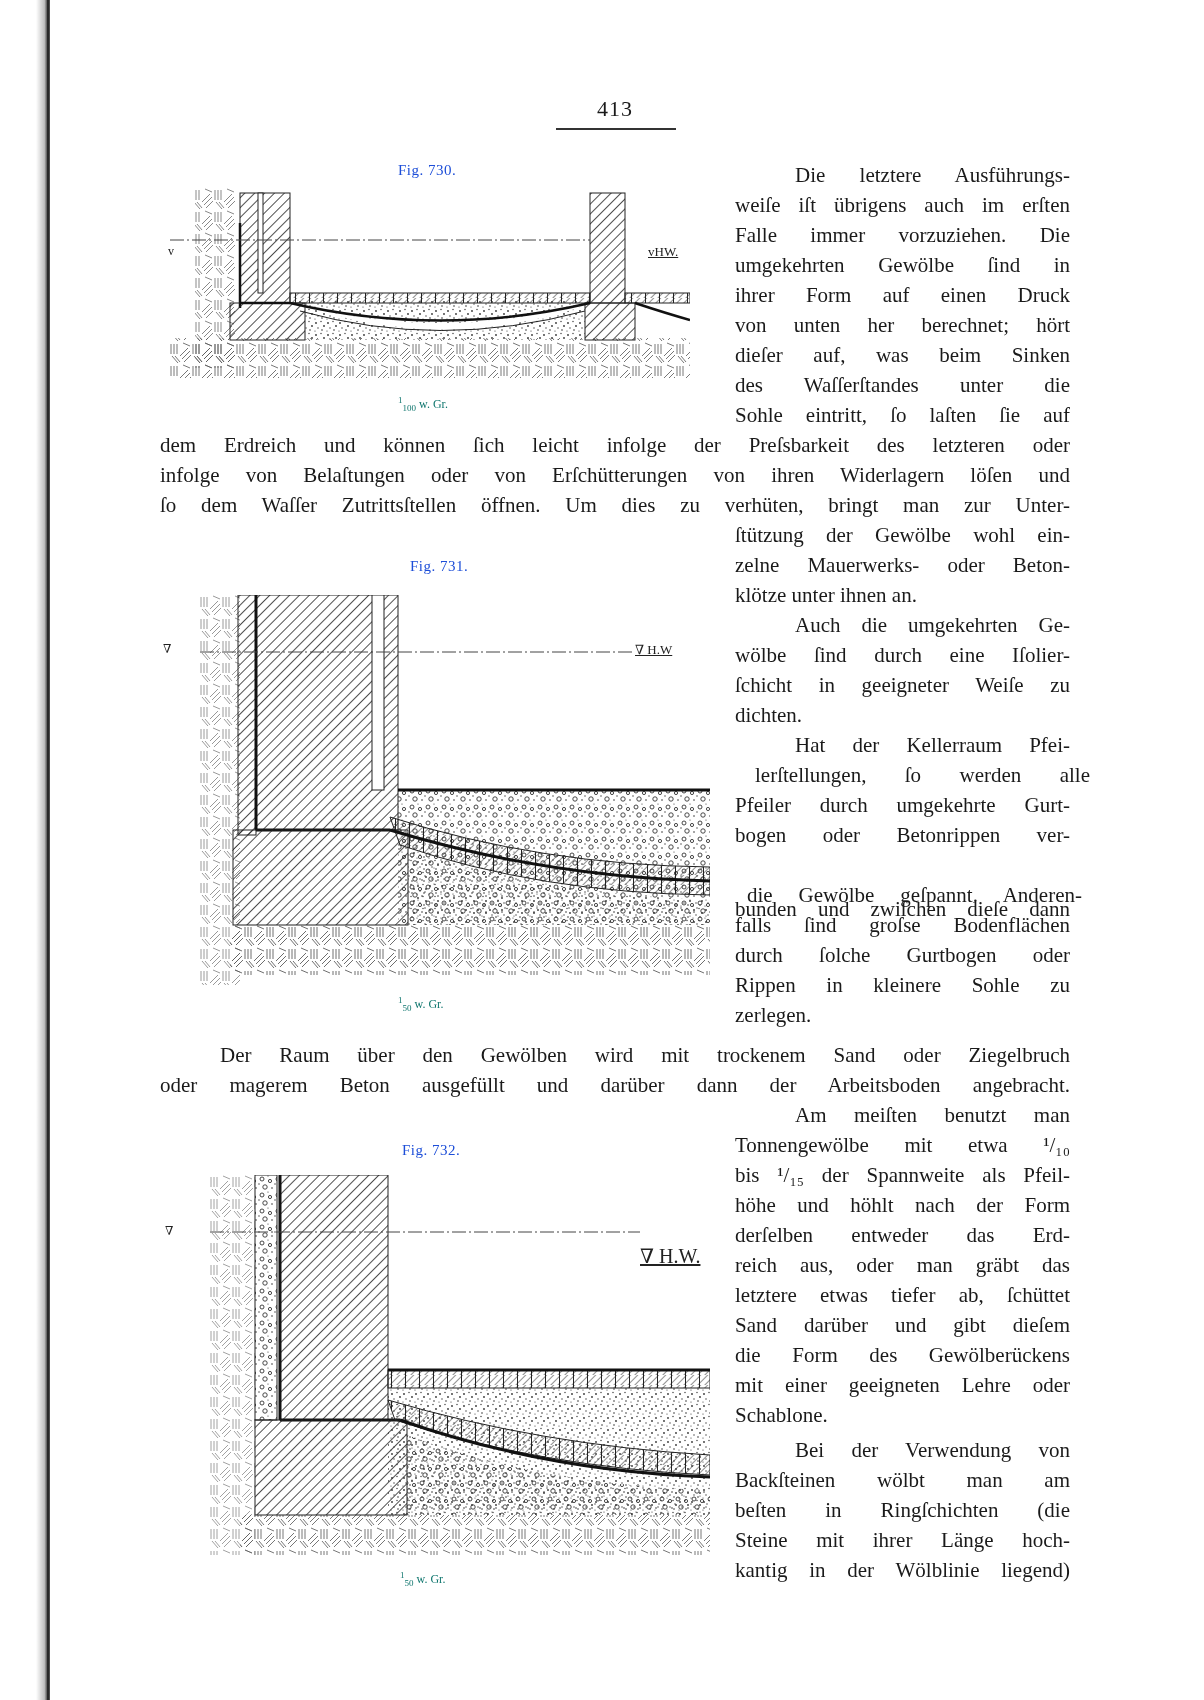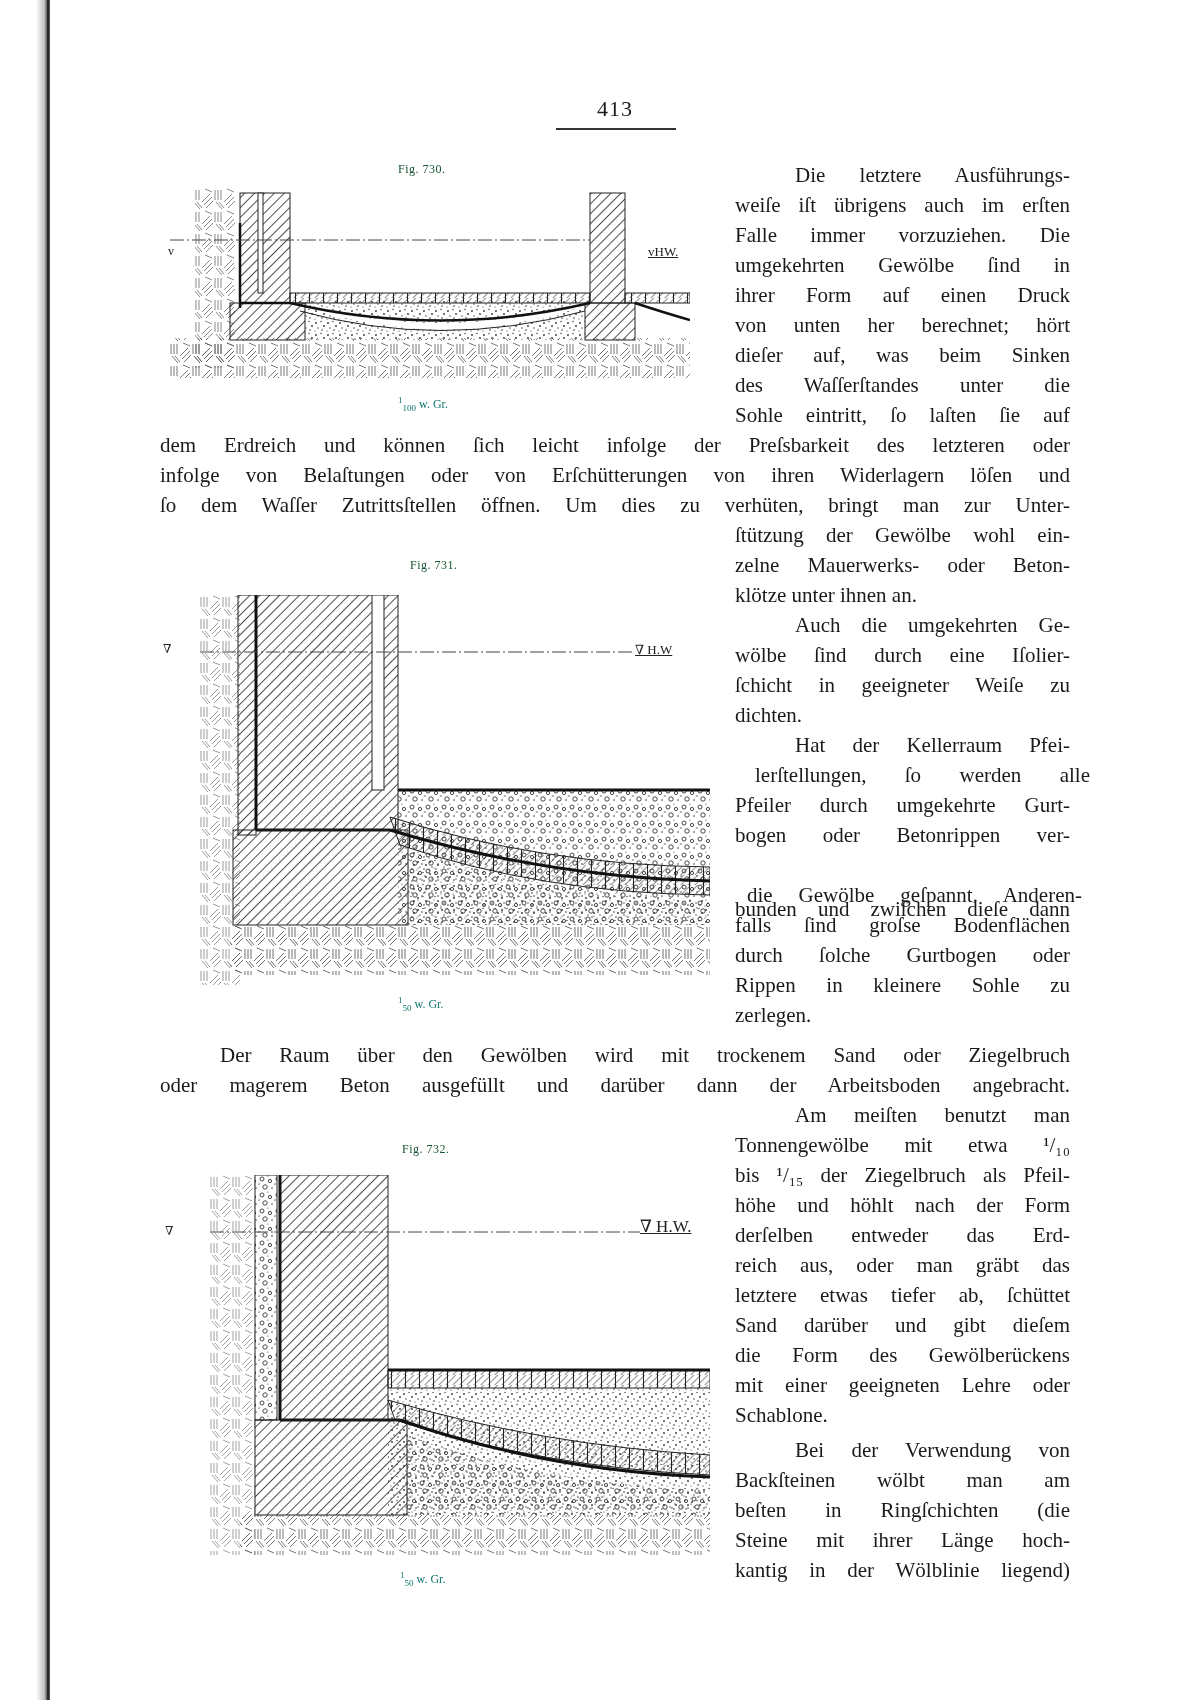--- a/index.html
+++ b/index.html
@@ -26,21 +26,21 @@
     position: absolute; font-size: 21px; line-height: 30px; white-space: nowrap;
     text-align: justify; text-align-last: justify;
   }
   .text-line.last { text-align-last: left; }
   .col-right { left: 735px; width: 335px; }
   .col-right.indent { left: 795px; width: 275px; }
   .full { left: 160px; width: 910px; }
   .full.indent { left: 220px; width: 850px; }
 
   .fig-caption {
-    position: absolute; font-size: 12px; letter-spacing: 0.5px; color: #14532d;
+    position: absolute; font-size: 15px; letter-spacing: 0.5px; color: #1d4ed8;
   }
   .scale-caption { position: absolute; font-size: 12px; color: #0f766e; }
   .scale-caption sup, .scale-caption sub { font-size: 9px; }
 
   .figure { position: absolute; }
   .figure svg { display: block; }
   .water-label { position: absolute; font-size: 13px; color: #222; text-decoration: underline; }
   .water-mark { position: absolute; font-size: 12px; color: #222; }
 </style>
 </head>
@@ -210,29 +210,29 @@
     <rect x="178" y="195" width="322" height="18" fill="url(#brick)" stroke="#222"></rect>
     <line x1="178" y1="195" x2="500" y2="195" stroke="#111" stroke-width="3"></line>
     <rect x="178" y="213" width="322" height="127" fill="url(#sand)"></rect>
     <path d="M197,260 Q330,310 500,315 L500,340 L197,340 Z" fill="url(#gravel)"></path>
     <path d="M178,225 Q330,270 500,280 L500,300 Q330,292 185,245 Z" fill="url(#brick)" stroke="#222"></path>
     <path d="M190,245 Q335,296 500,302" fill="none" stroke="#111" stroke-width="3"></path>
     <line x1="0" y1="57" x2="430" y2="57" stroke="#444" stroke-width="1" stroke-dasharray="14,3,2,3"></line>
   </svg>
 </div>
 <div class="water-mark" style="left:165px; top:1224px;">∇</div>
-<div class="water-label" style="left:640px; top:1216px; font-size:17px;">∇ H.W.</div>
+<div class="water-label" style="left:640px; top:1244px; font-size:20px;">∇ H.W.</div>
 <div class="scale-caption" style="left:400px; top:1570px;">
   <sup>1</sup><sub>50</sub><span> w. Gr.</span>
 </div>
 
 <div>
   <div class="text-line col-right indent" style="top:1100px;">Am meiſten benutzt man</div>
   <div class="text-line col-right" style="top:1130px;">Tonnengewölbe mit etwa ¹/₁₀</div>
-  <div class="text-line col-right" style="top:1160px;">bis ¹/₁₅ der Ziegelbruch als Pfeil-</div>
+  <div class="text-line col-right" style="top:1160px;">bis ¹/₁₅ der Spannweite als Pfeil-</div>
   <div class="text-line col-right" style="top:1190px;">höhe und höhlt nach der Form</div>
   <div class="text-line col-right" style="top:1220px;">derſelben entweder das Erd-</div>
   <div class="text-line col-right" style="top:1250px;">reich aus, oder man gräbt das</div>
   <div class="text-line col-right" style="top:1280px;">letztere etwas tiefer ab, ſchüttet</div>
   <div class="text-line col-right" style="top:1310px;">Sand darüber und gibt dieſem</div>
   <div class="text-line col-right" style="top:1340px;">die Form des Gewölberückens</div>
   <div class="text-line col-right" style="top:1370px;">mit einer geeigneten Lehre oder</div>
   <div class="text-line col-right last" style="top:1400px;">Schablone.</div>
   <div class="text-line col-right indent" style="top:1435px;">Bei der Verwendung von</div>
   <div class="text-line col-right" style="top:1465px;">Backſteinen wölbt man am</div>

